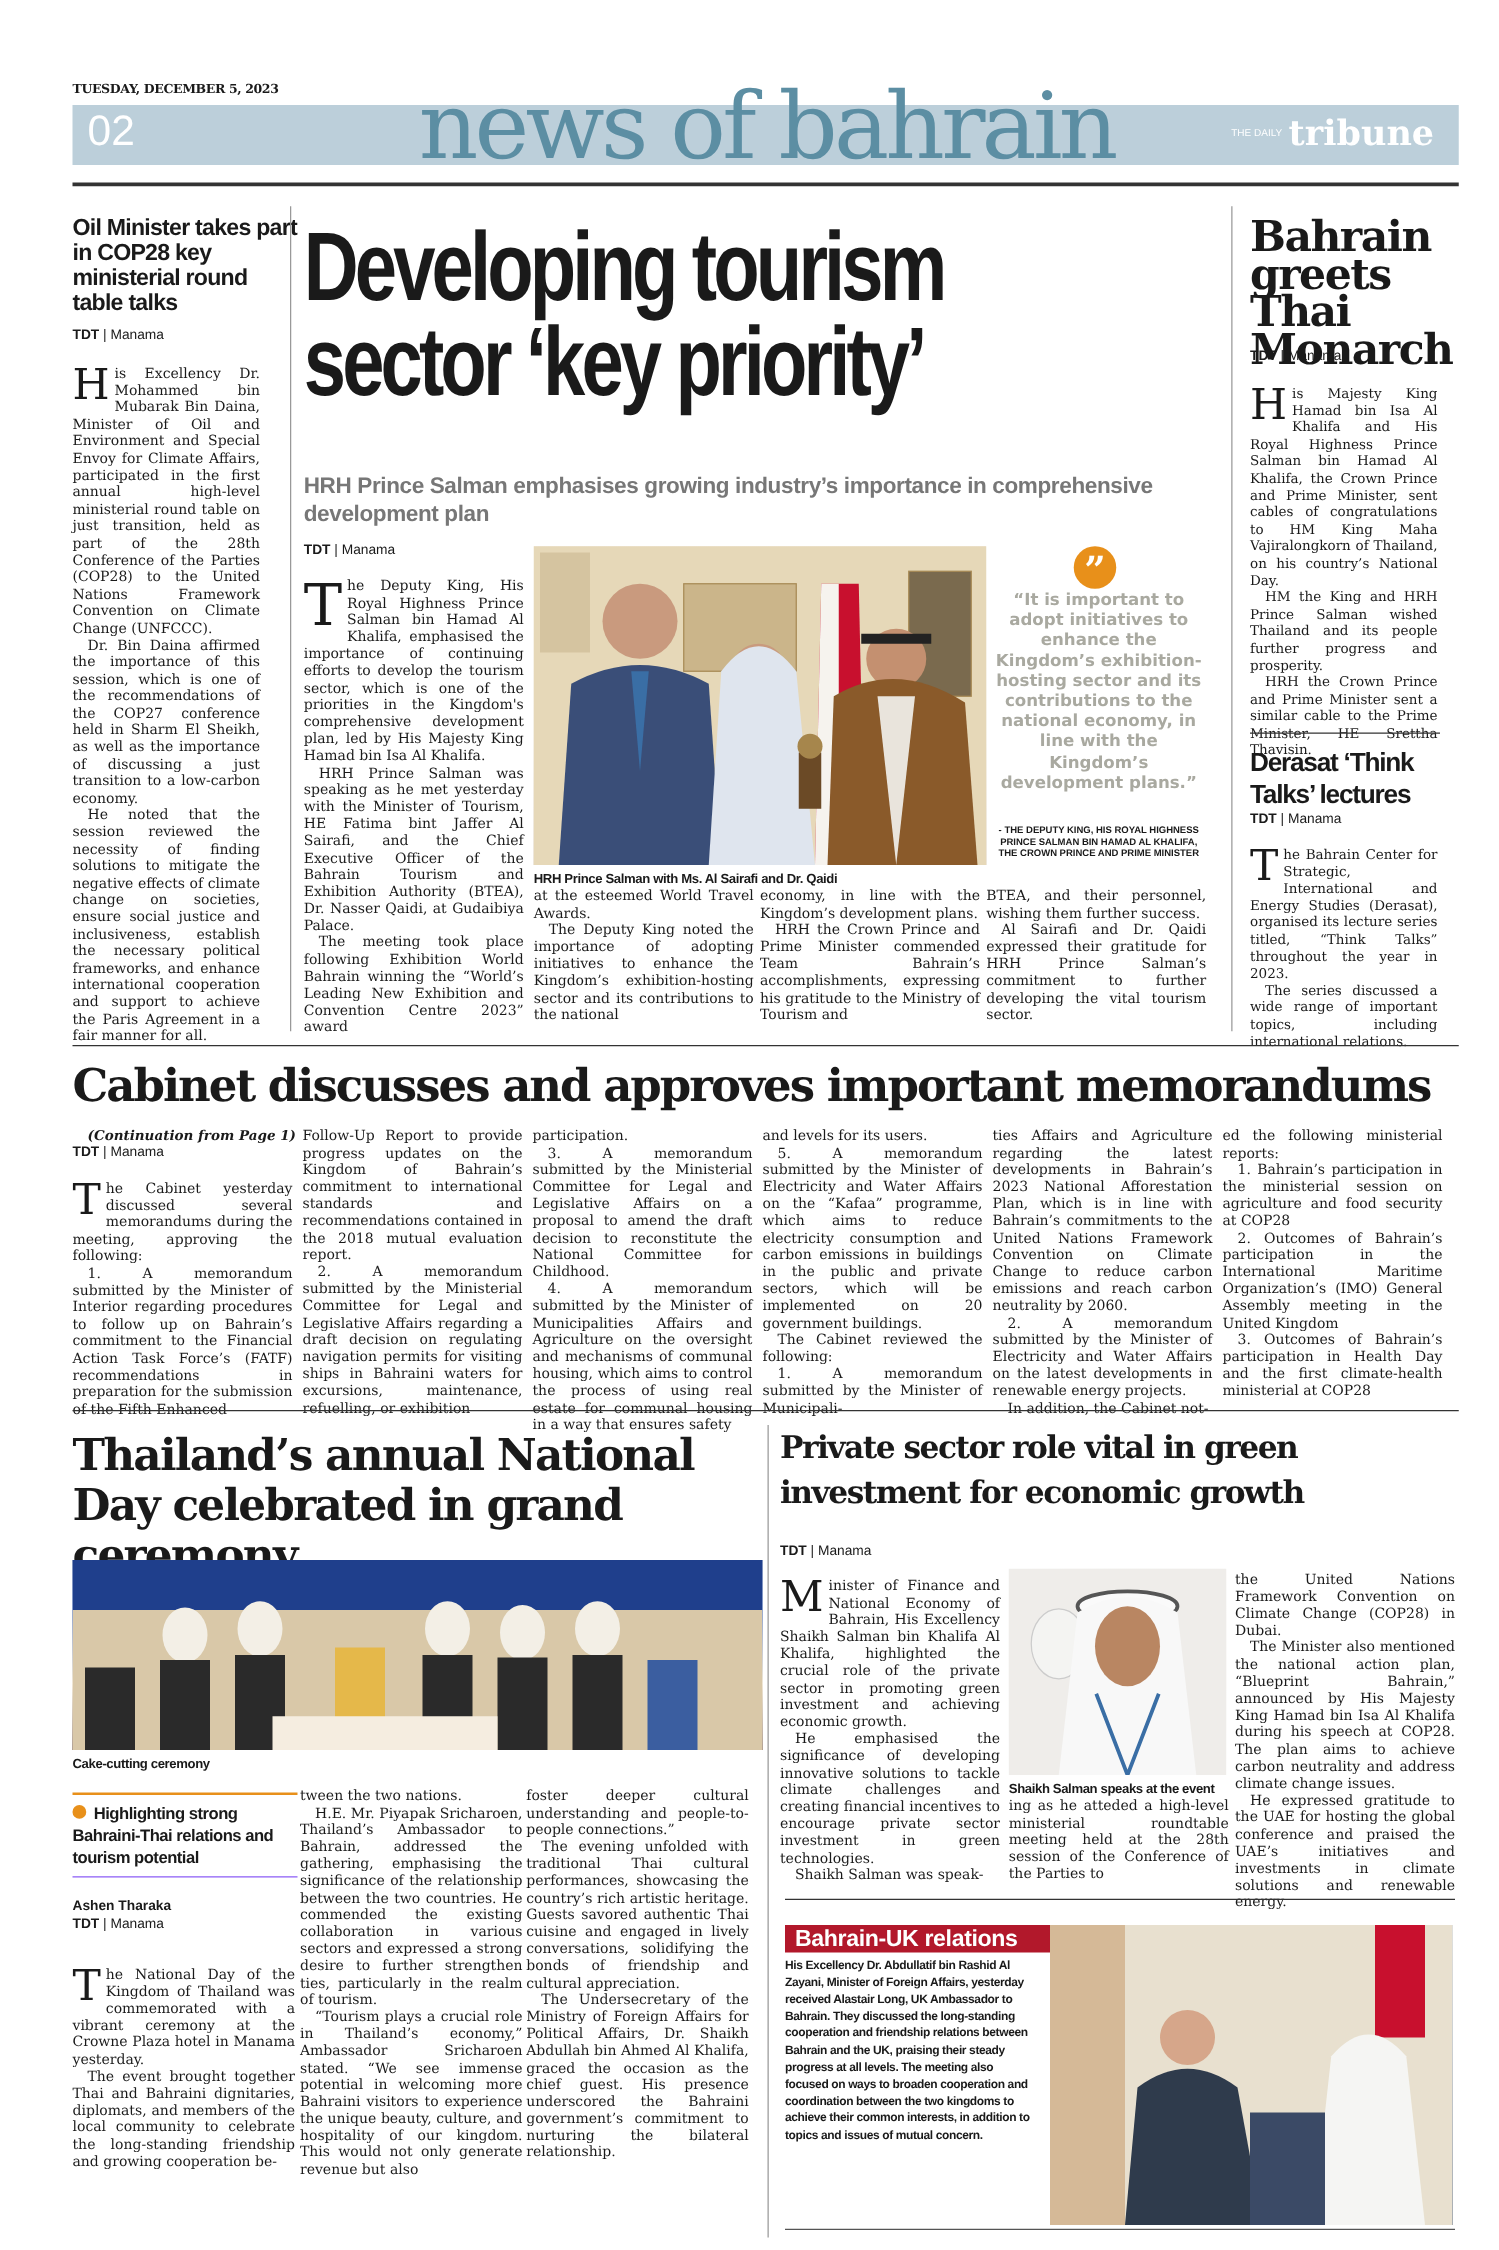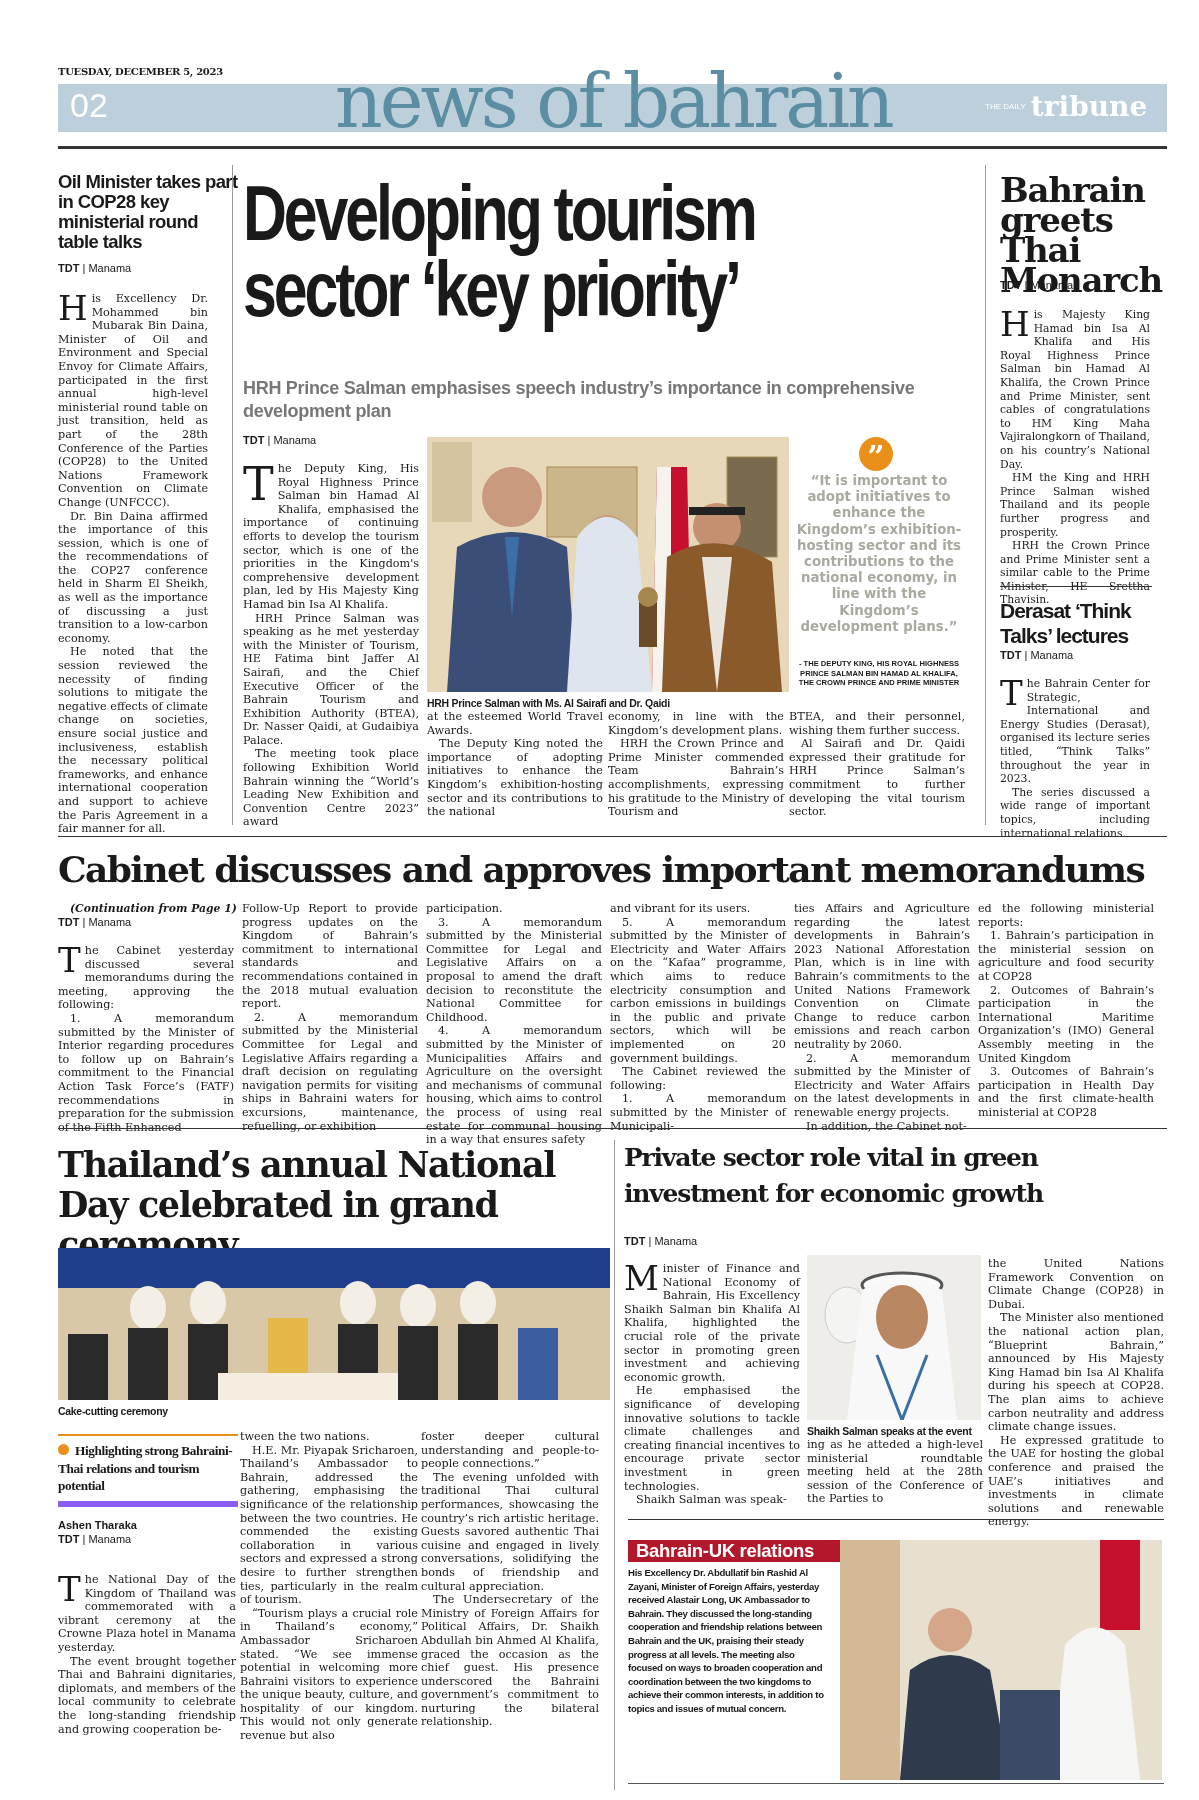--- a/index.html
+++ b/index.html
@@ -66,21 +66,21 @@
   .cab-c3 { left: 426px; top: 902px; width: 176px; }
   .cab-c4 { left: 610px; top: 902px; width: 176px; }
   .cab-c5 { left: 794px; top: 902px; width: 176px; }
   .cab-c6 { left: 978px; top: 902px; width: 176px; }
   .rule-mid2 { left: 58px; top: 1128px; width: 1109px; }
 
   
   .th-head { left: 58px; top: 1145px; width: 560px; font-family: "DejaVu Serif", serif; font-size: 35px; line-height: 40px; letter-spacing: -1.4px; }
   .photo2 { left: 58px; top: 1248px; width: 552px; height: 152px; background: linear-gradient(180deg, #1e3e8a 0%, #2b52a8 30%, #e8d7b8 65%, #5c3a24 100%); overflow: hidden; }
   .cap2 { left: 58px; top: 1405px; }
-  .hl-box { left: 58px; top: 1434px; width: 180px; border-top: 2px solid #e8901a; border-bottom: 6px solid #8b5cf6; padding: 6px 0 6px; font-family: Liberation Serif, serif; font-weight: bold; font-size: 13.3px; line-height: 17.5px; letter-spacing: -0.4px; }
+  .hl-box { left: 58px; top: 1434px; width: 180px; border-top: 2px solid #e8901a; border-bottom: 1px solid #8b5cf6; padding: 6px 0 6px; font-family: Liberation Sans, sans-serif; font-weight: bold; font-size: 13.3px; line-height: 17.5px; letter-spacing: -0.4px; }
   .hl-dot { display: inline-block; width: 11px; height: 11px; border-radius: 50%; background: #e8901a; margin-right: 6px; }
   .th-author { left: 58px; top: 1519px; font-family: "Liberation Sans", sans-serif; font-weight: bold; font-size: 11px; }
   .th-by { left: 58px; top: 1533px; }
   .th-c1 { left: 58px; top: 1573px; width: 178px; }
   .th-c2 { left: 240px; top: 1430px; width: 178px; }
   .th-c3 { left: 421px; top: 1430px; width: 178px; }
   .vrule-bot { left: 614px; top: 1140px; height: 650px; }
 
   
   .ps-head { left: 624px; top: 1140px; width: 540px; font-family: "DejaVu Serif", serif; font-size: 25px; line-height: 36px; letter-spacing: -1.2px; }
@@ -117,21 +117,21 @@
   <p class="first"><span class="drop">H</span><span>is Excellency Dr. Mohammed bin Mubarak Bin Daina, Minister of Oil and Environment and Special Envoy for Climate Affairs, participated in the first annual high-level ministerial round table on just transition, held as part of the 28th Conference of the Parties (COP28) to the United Nations Framework Convention on Climate Change (UNFCCC).</span></p>
   <p>Dr. Bin Daina affirmed the importance of this session, which is one of the recommendations of the COP27 conference held in Sharm El Sheikh, as well as the importance of discussing a just transition to a low-carbon economy.</p>
   <p>He noted that the session reviewed the necessity of finding solutions to mitigate the negative effects of climate change on societies, ensure social justice and inclusiveness, establish the necessary political frameworks, and enhance international cooperation and support to achieve the Paris Agreement in a fair manner for all.</p>
 </div>
 <div class="abs vrule" style="left:232px;top:165px;height:660px;"></div>
 
 <h1 class="abs lead-head">
   <div>Developing tourism</div>
   <div>sector ‘key priority’</div>
 </h1>
-<div class="abs lead-sub">HRH Prince Salman emphasises speech industry’s importance in comprehensive development plan</div>
+<div class="abs lead-sub">HRH Prince Salman emphasises growing industry’s importance in comprehensive development plan</div>
 <div class="abs lead-by byline"><b>TDT</b> | <span>Manama</span></div>
 <div class="abs lead-col1 body">
   <p class="first"><span class="drop" style="font-size:46px;line-height:40px;">T</span><span>he Deputy King, His Royal Highness Prince Salman bin Hamad Al Khalifa, emphasised the importance of continuing efforts to develop the tourism sector, which is one of the priorities in the Kingdom's comprehensive development plan, led by His Majesty King Hamad bin Isa Al Khalifa.</span></p>
   <p>HRH Prince Salman was speaking as he met yesterday with the Minister of Tourism, HE Fatima bint Jaffer Al Sairafi, and the Chief Executive Officer of the Bahrain Tourism and Exhibition Authority (BTEA), Dr. Nasser Qaidi, at Gudaibiya Palace.</p>
   <p>The meeting took place following Exhibition World Bahrain winning the “World’s Leading New Exhibition and Convention Centre 2023” award</p>
 </div>
 <div class="abs photo1">
   <svg width="362" height="255">
     <rect x="0" y="0" width="362" height="255" fill="#e6d8b8"></rect>
     <rect x="120" y="30" width="90" height="70" fill="#cbb58a" stroke="#a88a55"></rect>
@@ -197,21 +197,21 @@
 <div class="abs cab-c2 body">
   <p class="first">Follow-Up Report to provide progress updates on the Kingdom of Bahrain’s commitment to international standards and recommendations contained in the 2018 mutual evaluation report.</p>
   <p>2. A memorandum submitted by the Ministerial Committee for Legal and Legislative Affairs regarding a draft decision on regulating navigation permits for visiting ships in Bahraini waters for excursions, maintenance, refuelling, or exhibition</p>
 </div>
 <div class="abs cab-c3 body">
   <p class="first">participation.</p>
   <p>3. A memorandum submitted by the Ministerial Committee for Legal and Legislative Affairs on a proposal to amend the draft decision to reconstitute the National Committee for Childhood.</p>
   <p>4. A memorandum submitted by the Minister of Municipalities Affairs and Agriculture on the oversight and mechanisms of communal housing, which aims to control the process of using real estate for communal housing in a way that ensures safety</p>
 </div>
 <div class="abs cab-c4 body">
-  <p class="first">and vibrant for its users.</p>
+  <p class="first">and levels for its users.</p>
   <p>5. A memorandum submitted by the Minister of Electricity and Water Affairs on the “Kafaa” programme, which aims to reduce electricity consumption and carbon emissions in buildings in the public and private sectors, which will be implemented on 20 government buildings.</p>
   <p>The Cabinet reviewed the following:</p>
   <p>1. A memorandum submitted by the Minister of Municipali-</p>
 </div>
 <div class="abs cab-c5 body">
   <p class="first">ties Affairs and Agriculture regarding the latest developments in Bahrain’s 2023 National Afforestation Plan, which is in line with Bahrain’s commitments to the United Nations Framework Convention on Climate Change to reduce carbon emissions and reach carbon neutrality by 2060.</p>
   <p>2. A memorandum submitted by the Minister of Electricity and Water Affairs on the latest developments in renewable energy projects.</p>
   <p>In addition, the Cabinet not-</p>
 </div>
 <div class="abs cab-c6 body">

